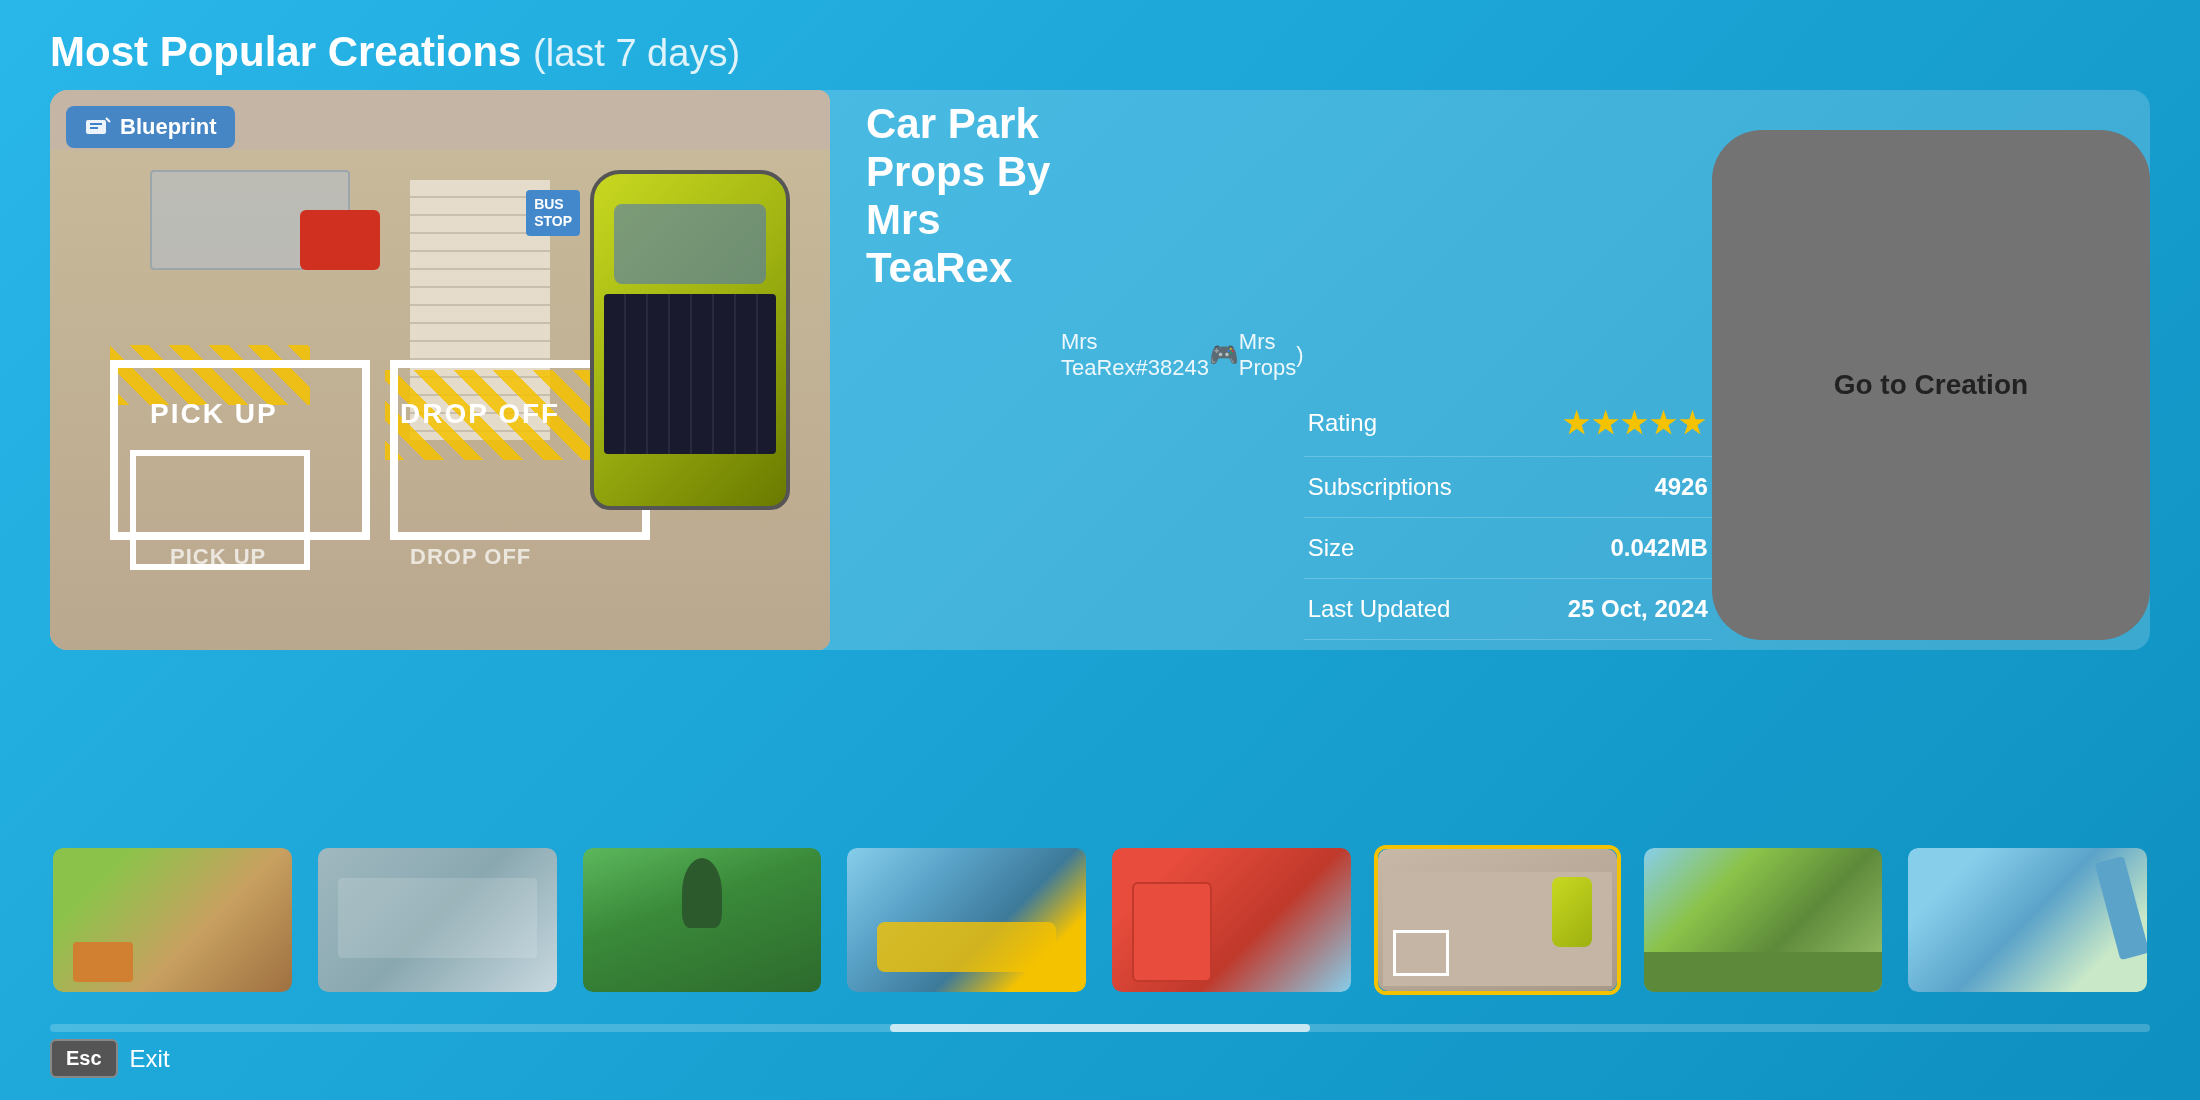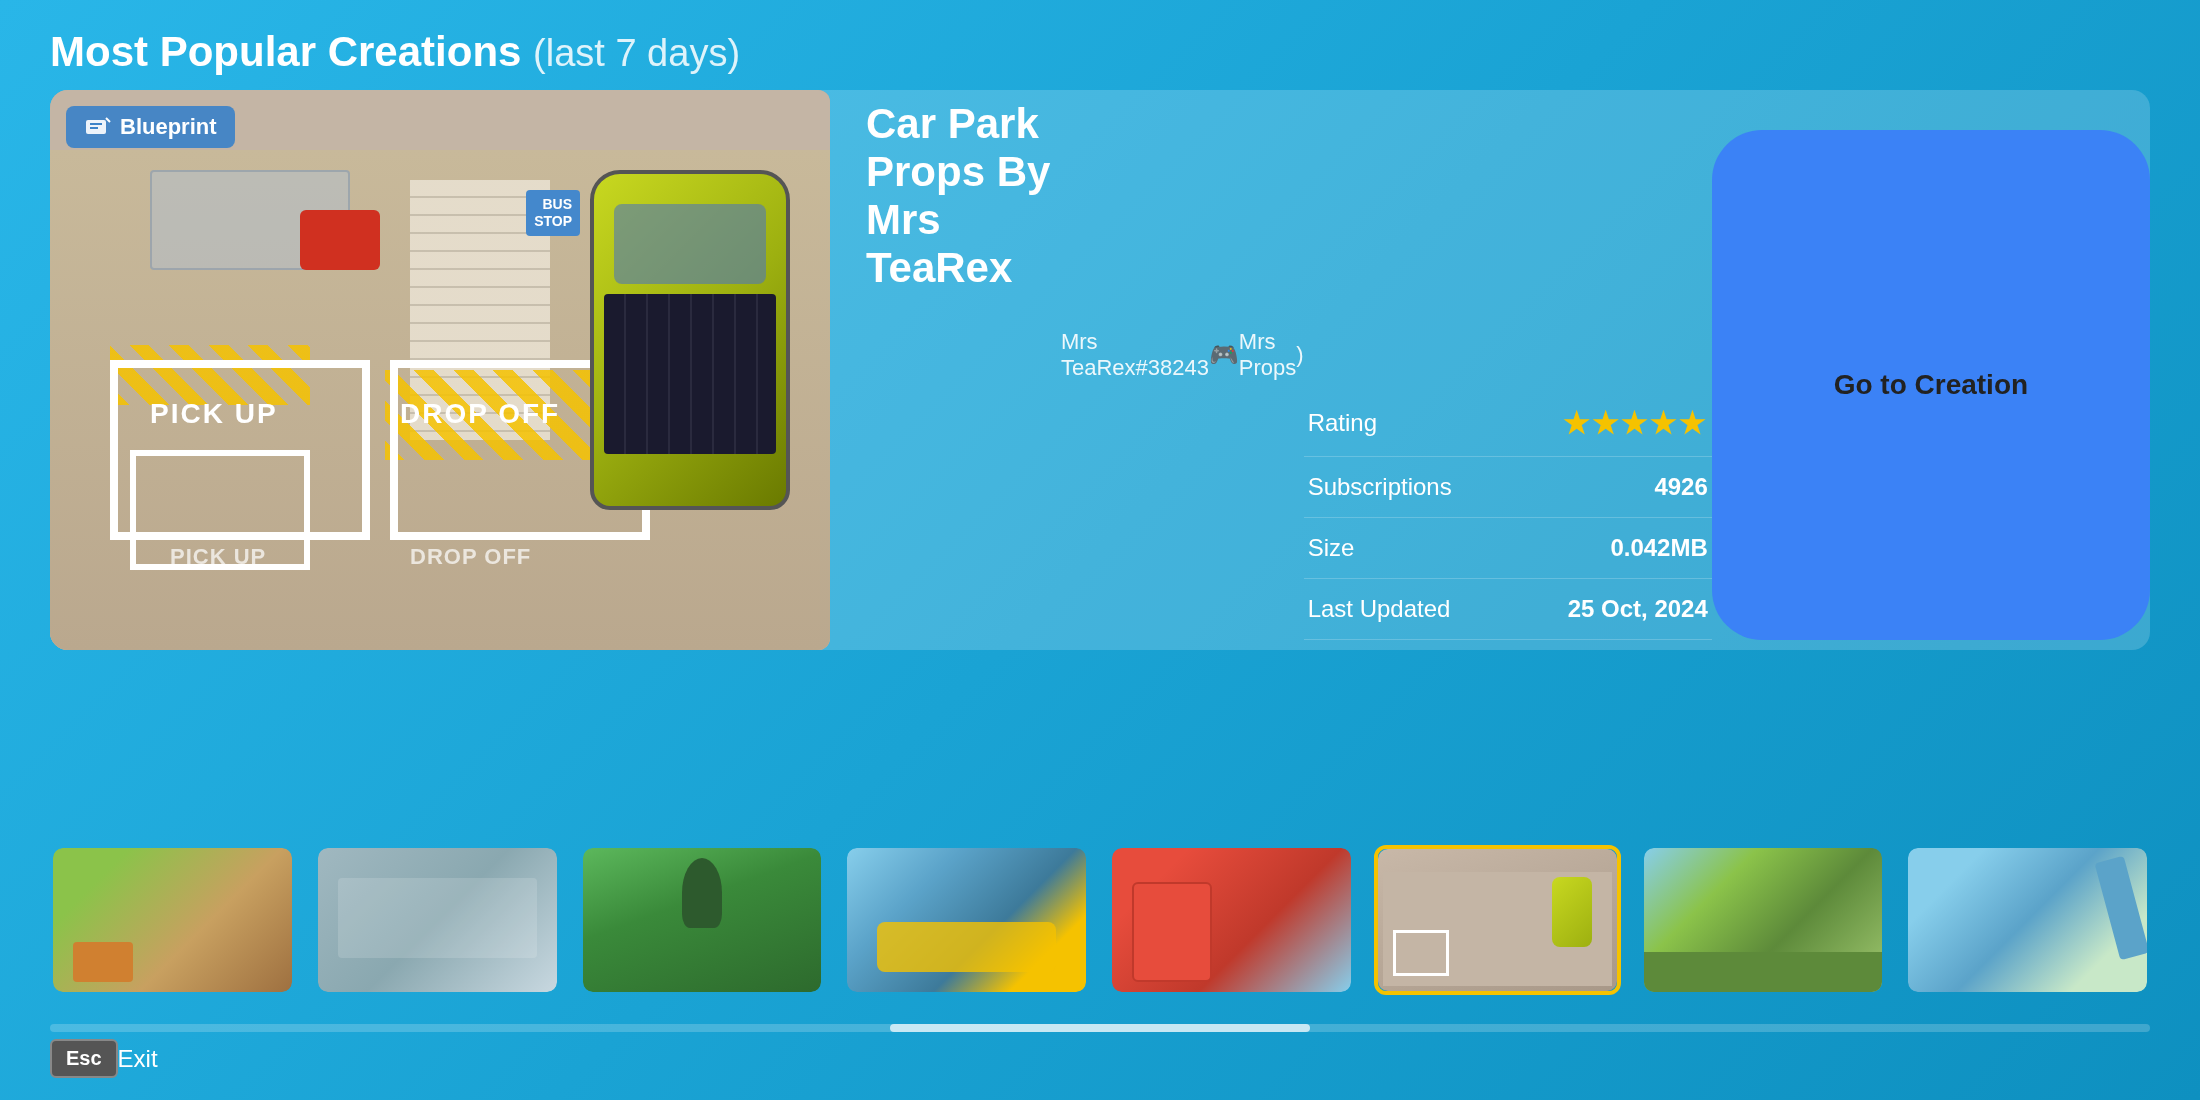--- a/index.html
+++ b/index.html
@@ -288,21 +288,21 @@
       color: #f5c200;
       font-size: 30px;
       letter-spacing: 2px;
     }
 
     .goto-btn {
       display: block;
       width: 100%;
       margin-top: 30px;
       padding: 22px;
-      background: #3b82f6;
+      background: #737373;
       color: #222;
       font-size: 28px;
       font-weight: 600;
       text-align: center;
       border: none;
       border-radius: 50px;
       cursor: pointer;
       transition: background 0.2s;
     }
 
@@ -381,20 +381,21 @@
       border-radius: 4px;
     }
 
     
     .esc-area {
       position: absolute;
       bottom: 22px;
       left: 50px;
       display: flex;
       align-items: center;
+      gap: 12px;
     }
     .esc-key {
       background: #555;
       color: #fff;
       font-size: 20px;
       font-weight: 700;
       padding: 6px 14px;
       border-radius: 6px;
       border: 2px solid #888;
     }
@@ -408,21 +409,21 @@
     .scene-bus-stop-sign {
       position: absolute;
       right: 250px;
       top: 100px;
       color: white;
       font-size: 14px;
       font-weight: 800;
       background: #4488cc;
       padding: 6px 8px;
       border-radius: 4px;
-      text-align: right;
+      text-align: left;
       line-height: 1.2;
     }
 
     .walkway {
       position: absolute;
       left: 360px;
       top: 90px;
       width: 140px;
       height: 260px;
       background: repeating-linear-gradient(

